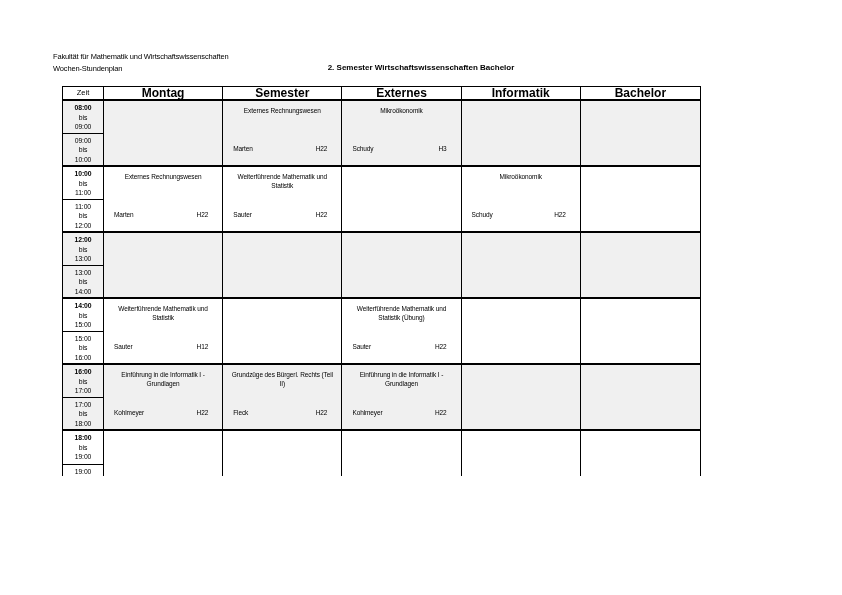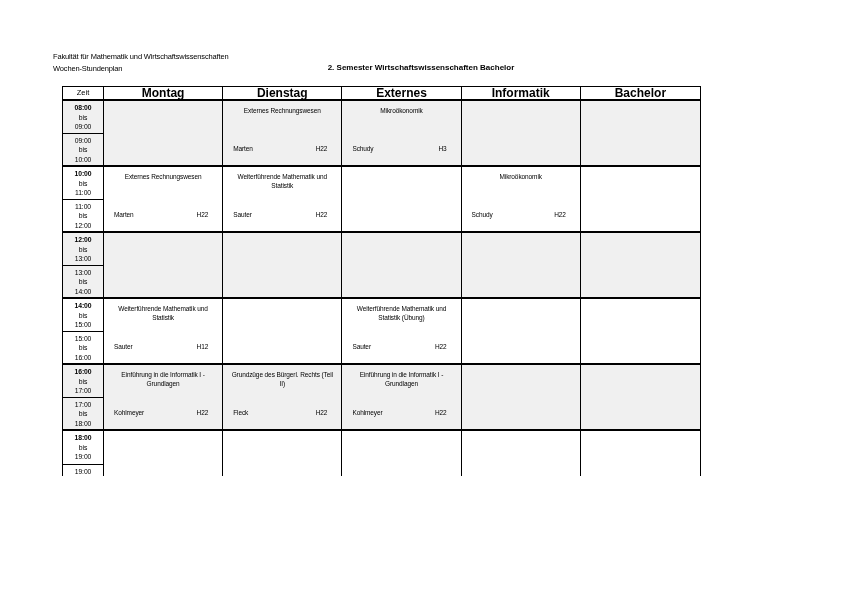--- a/index.html
+++ b/index.html
@@ -95,21 +95,21 @@
     <div>Wochen-Stundenplan</div>
   </div>
 
   <div class="h-center">2. Semester Wirtschaftswissenschaften Bachelor</div>
 
 
   <div class="timetable">
     <div class="tt-header">
       <div class="hcell zeit">Zeit</div>
       <div class="hcell">Montag</div>
-      <div class="hcell">Dienstag</div>
+      <div class="hcell">Semester</div>
       <div class="hcell">Externes</div>
       <div class="hcell">Informatik</div>
       <div class="hcell">Bachelor</div>
     </div>
     <div id="tt-body">
         <div class="group shaded">
           <div class="time-col">
             <div class="time-slot first">
               <div class="t-start">08:00</div>
               <div class="t-sep">bis</div>

